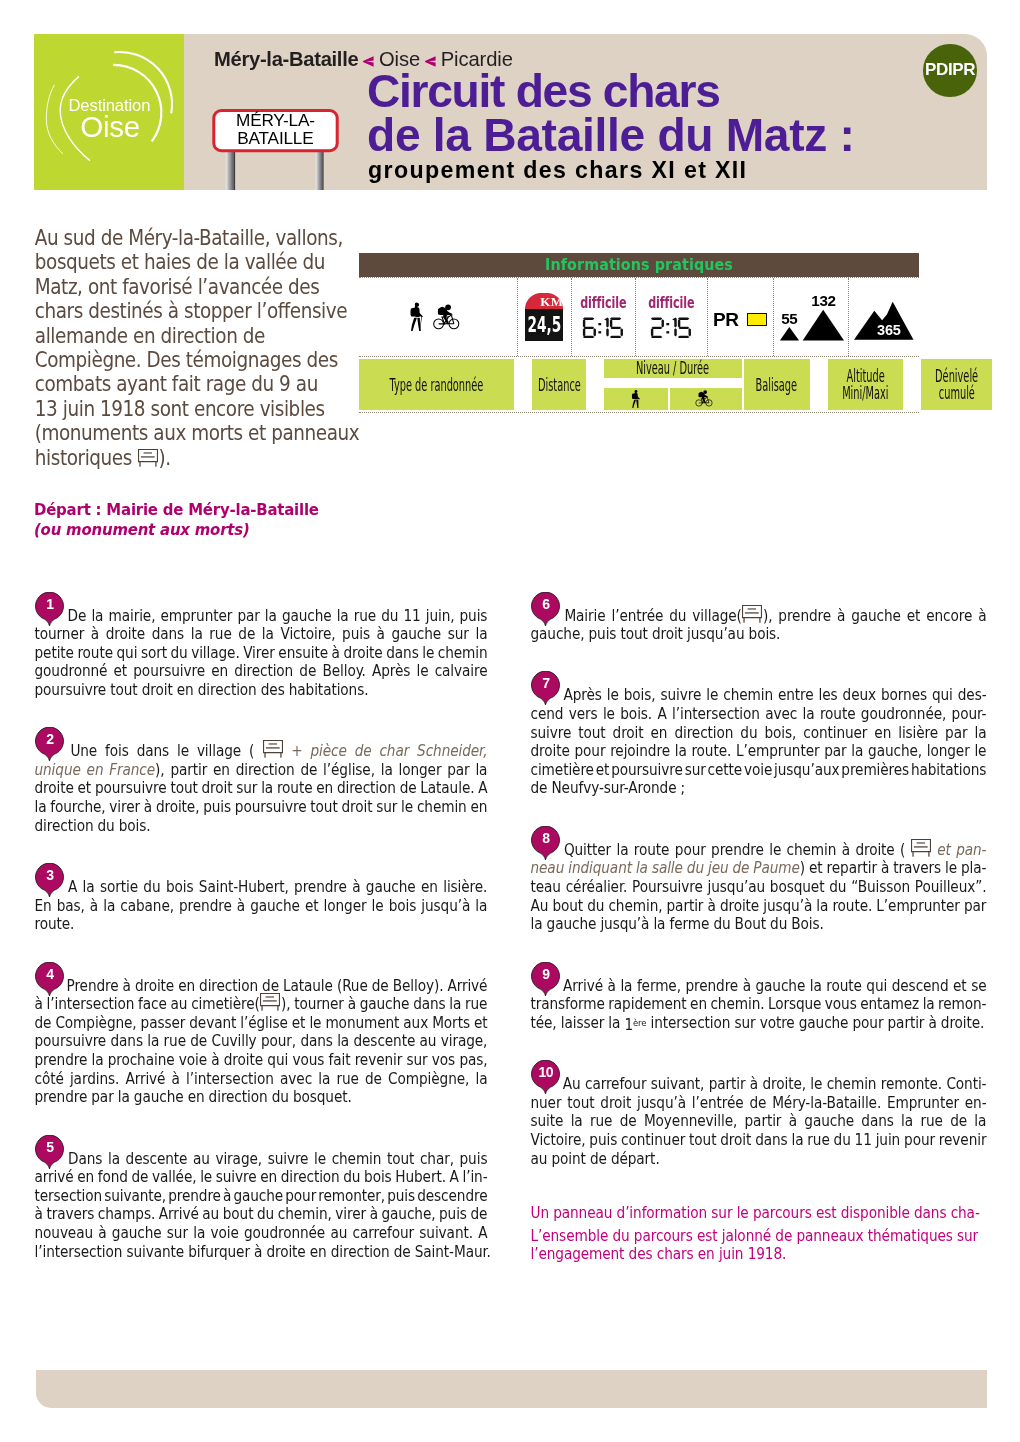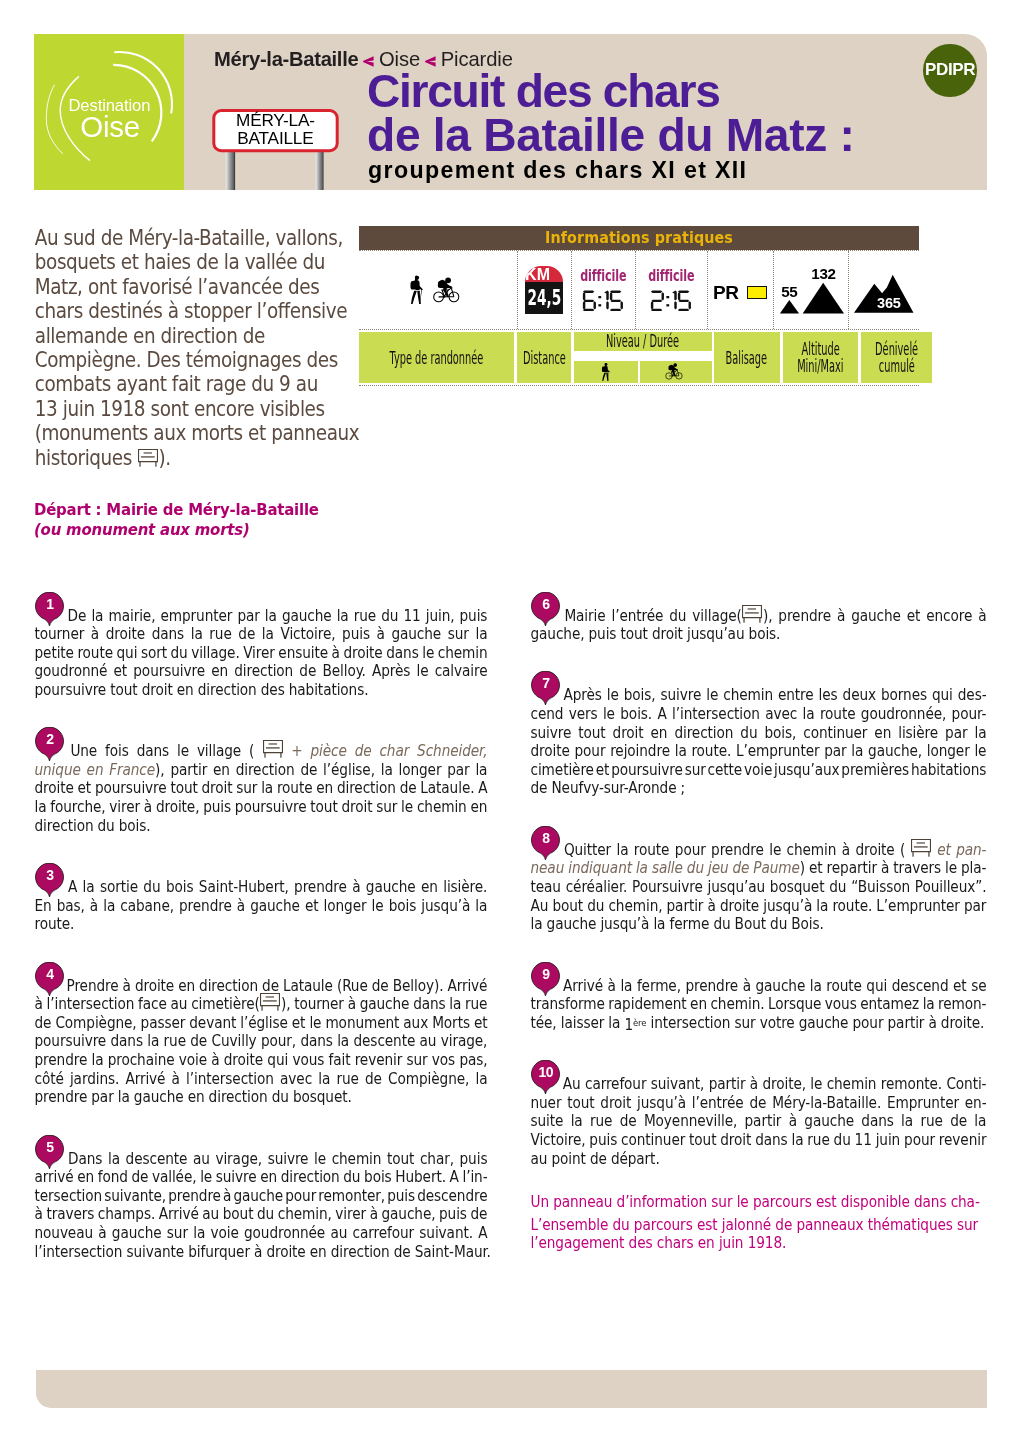--- a/index.html
+++ b/index.html
@@ -38,55 +38,55 @@
             color:#4e4237;margin:0 0.6px;}
   .depart{position:absolute;left:34px;top:500px;width:360px;
           font-family:"DejaVu Sans",sans-serif;font-stretch:condensed;
           font-size:16.6px;font-weight:bold;color:#b0006e;line-height:19.5px;
           letter-spacing:-0.2px;white-space:nowrap;}
   .depart .dep2{font-style:italic;}
 
   
   .infotable{position:absolute;left:359px;top:226px;width:560px;
              font-family:"DejaVu Sans",sans-serif;font-stretch:condensed;}
-  .it-head{height:23.7px;background:#5d4a3d;color:#eab308;font-size:15.9px;font-weight:bold;
-           display:flex;align-items:center;justify-content:center;letter-spacing:0.1px;}
+  .it-head{height:23.7px;background:#5d4a3d;color:#22c55e;font-size:15.9px;font-weight:bold;
+           display:flex;align-items:center;justify-content:center;letter-spacing:0.1px;margin-top:27px;}
   .it-body{display:flex;height:80px;background:#fff;
            border-top:1.2px dotted #8c8670;border-bottom:1.2px dotted #8c8670;
            box-sizing:border-box;}
   .it-foot{display:flex;height:56px;border-bottom:1.2px dotted #8c8670;box-sizing:border-box;padding-top:2px;}
   .it-body>div,.it-foot>div{box-sizing:border-box;}
   .dot-v{border-left:1.2px dotted #8c8670;}
   .c1{width:157.5px;} .c2{width:54.1px;} .c3{width:64.3px;} .c4{width:71.8px;}
   .c5{width:66.1px;} .c6{width:75.3px;} .c7{width:70.9px;}
   .c34{width:148px;gap:8px;}
   .it-body>.c1,.it-body>.c2,.it-body>.c3,.it-body>.c4,.it-body>.c5,.it-body>.c6,.it-body>.c7{
     display:flex;align-items:center;justify-content:center;position:relative;}
   .cellg{background:#c9dc52;color:#111;font-size:18px;text-align:center;
          display:flex;align-items:center;justify-content:center;flex-direction:column;
          line-height:17.5px;letter-spacing:0px;}
   .cellg>span,.cellg{white-space:nowrap;}
   .cellg{transform-origin:center;}
   .sx{display:inline-block;transform:scaleX(0.605);transform-origin:center;}
-  .it-foot>.c1,.it-foot>.c2,.it-foot>.c5,.it-foot>.c6{margin-right:3px;}
+  .it-foot>.c1,.it-foot>.c2,.it-foot>.c5,.it-foot>.c6{margin-right:18px;}
   .it-foot>div{margin-bottom:1.8px;}
   .c34{display:flex;flex-direction:column;margin-right:1.8px;}
   .nd-top{height:23.2px;margin-bottom:1.8px;}
   .nd-bot{display:flex;height:27.2px;}
   .nd-bot>.c3{margin-right:1.8px;}
   .ico-hiker{width:18px;height:32px;margin-right:4px;position:relative;top:0.3px;}
   .ico-bike{width:36px;height:32px;position:relative;top:0.3px;}
   .ico-hiker2{width:11.4px;height:20.3px;}
   .ico-bike2{width:23.5px;height:20.9px;}
   .kmsign{width:38.2px;height:48px;position:relative;}
   .km-top{position:absolute;left:0;top:0;width:38.2px;height:16.2px;background:#d5283a;
           border-radius:19.1px 19.1px 0 0;overflow:hidden;}
   .km-bot{position:absolute;left:0;top:16.2px;width:38.2px;height:31.8px;background:#131313;}
-  .km-unit{position:absolute;left:0;top:4.8px;width:38.2px;text-align:left;color:#fff;
-           font-family:Liberation Sans, sans-serif;font-weight:bold;font-size:16px;
+  .km-unit{position:absolute;left:0;top:4.8px;width:38.2px;text-align:right;color:#fff;
+           font-family:Liberation Serif, serif;font-weight:bold;font-size:13px;
            line-height:10px;letter-spacing:0.2px;}
   .km-val{position:absolute;left:-30px;top:5.4px;width:98.2px;text-align:center;color:#fff;
           font-family:"DejaVu Sans",sans-serif;font-stretch:condensed;font-weight:bold;
           font-size:22px;line-height:22px;display:block;}
   .km-val>i{font-style:normal;display:inline-block;transform:scaleX(0.69);transform-origin:center;}
   .lvl{color:#a2266f;font-weight:bold;font-size:15.7px;letter-spacing:-0.1px;
        position:absolute;top:17px;left:0;right:0;text-align:center;line-height:15px;}
   .lvl>i{font-style:normal;display:inline-block;transform:scaleX(0.79);transform-origin:center;}
   .lcd{position:absolute;top:39px;left:0;right:0;text-align:center;
        display:flex;justify-content:center;align-items:flex-start;}
@@ -113,21 +113,21 @@
   .tline>.tok{white-space:pre;}
   .indent{width:28px;flex:none;}
   .pin{position:absolute;left:0.7px;top:-15px;width:29.3px;height:34.3px;z-index:2;}
   .pin svg{width:29.3px;height:34.3px;display:block;}
   .pinnum{position:absolute;left:0;top:4px;width:29.3px;text-align:center;
           color:#fff;font-weight:bold;font-size:14px;
           font-family:"Liberation Sans",sans-serif;letter-spacing:-0.4px;}
   .em{color:#7a6a5c;font-style:italic;}
   .sup{font-size:0.62em;vertical-align:0.42em;letter-spacing:-0.1px;}
   .notebox{margin-bottom:4.1px;}
-  .step.laststep{margin-bottom:25px;}
+  .step.laststep{margin-bottom:36px;}
   .nline{height:18.6px;line-height:18.6px;white-space:nowrap;color:#c2007d;}
 
   
   .footerbar{position:absolute;left:35.8px;top:1369.5px;width:951.6px;height:38.7px;
              background:#ddd2c4;border-radius:0 0 0 15px;}
 </style>
 </head>
 <body>
 
 <div class="page">

